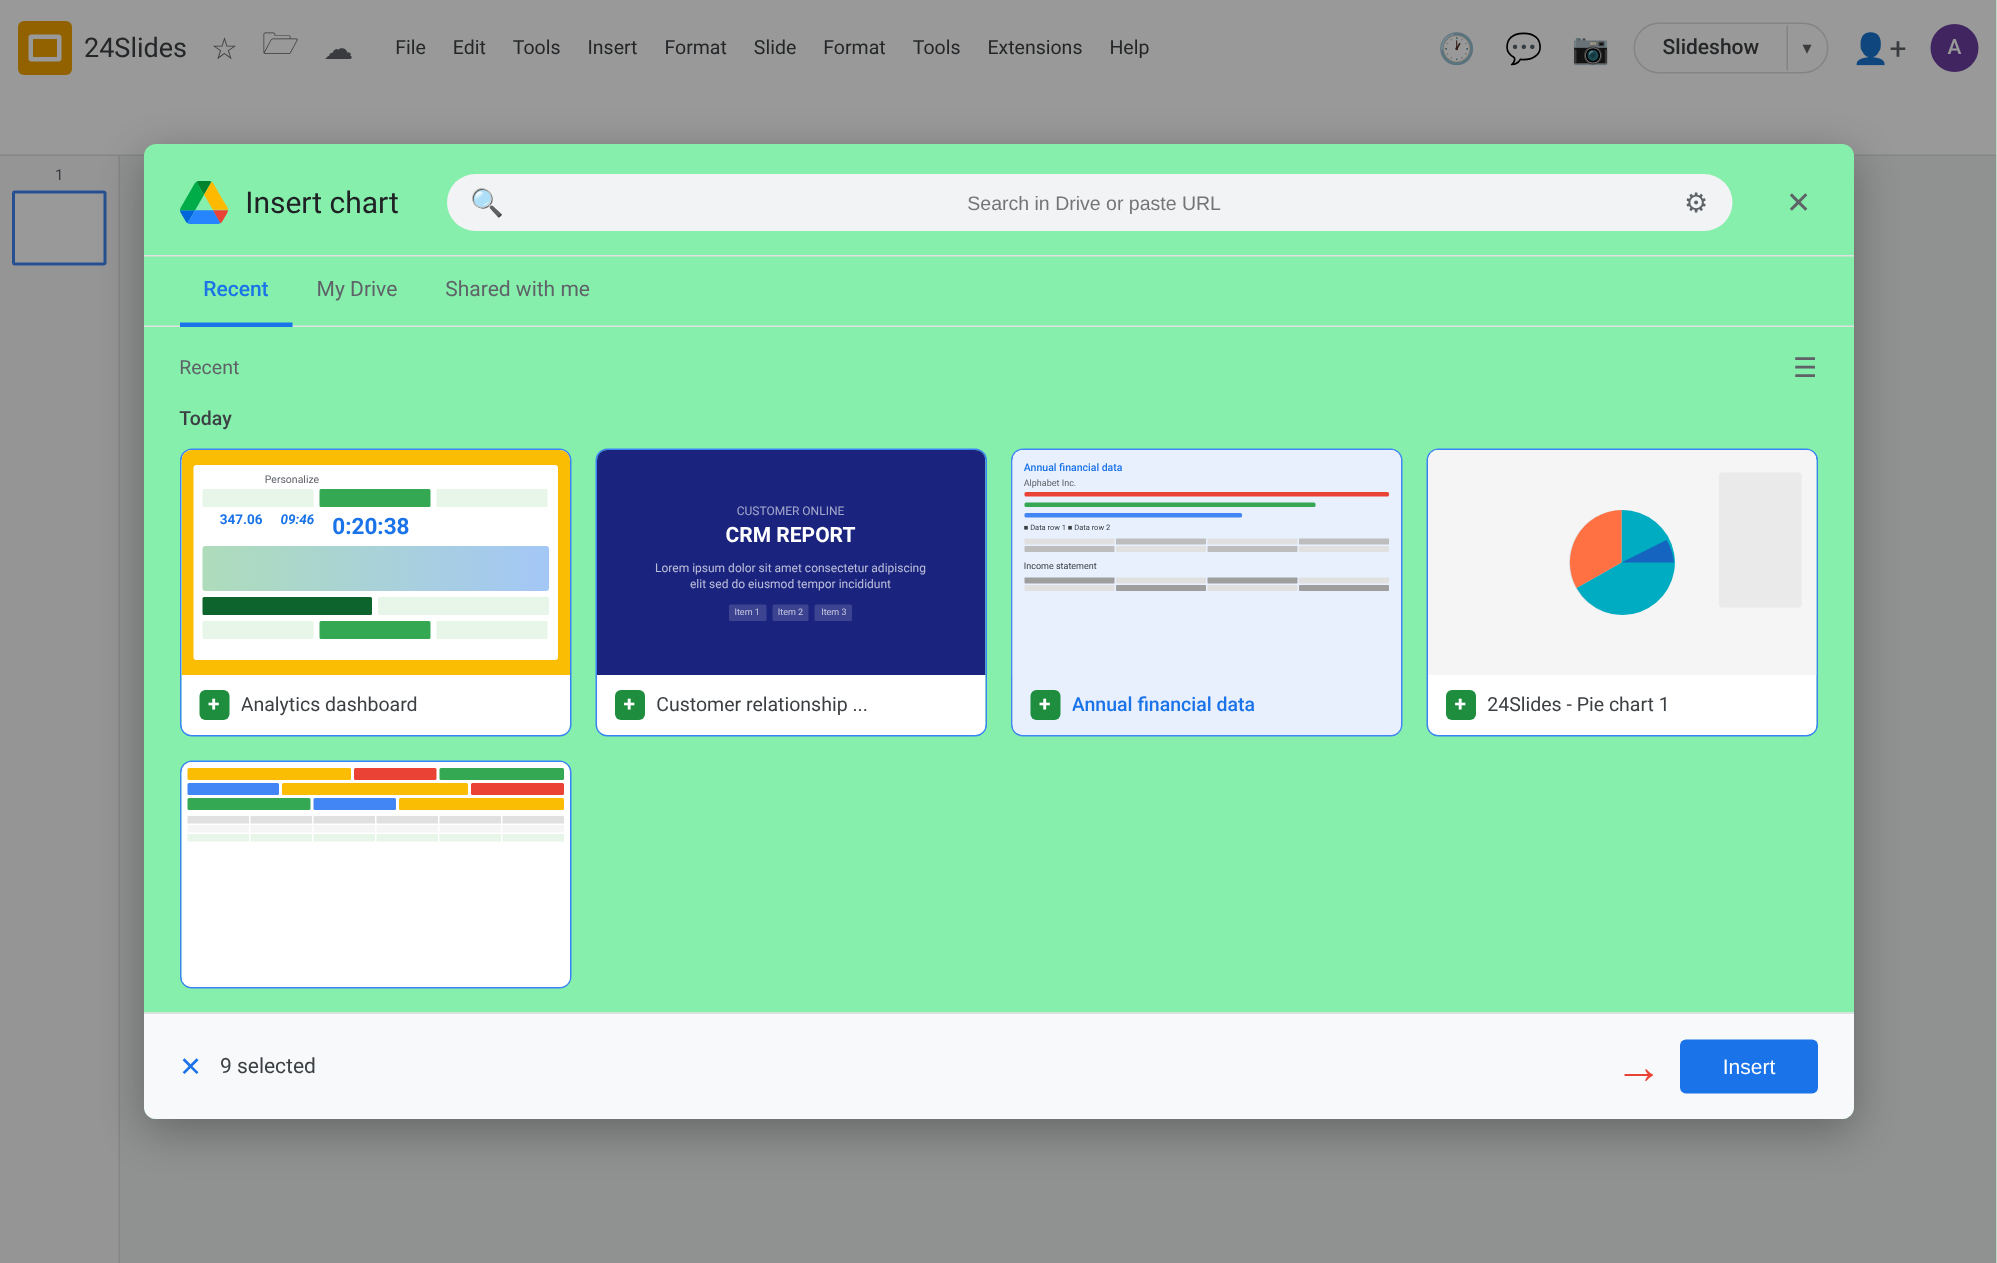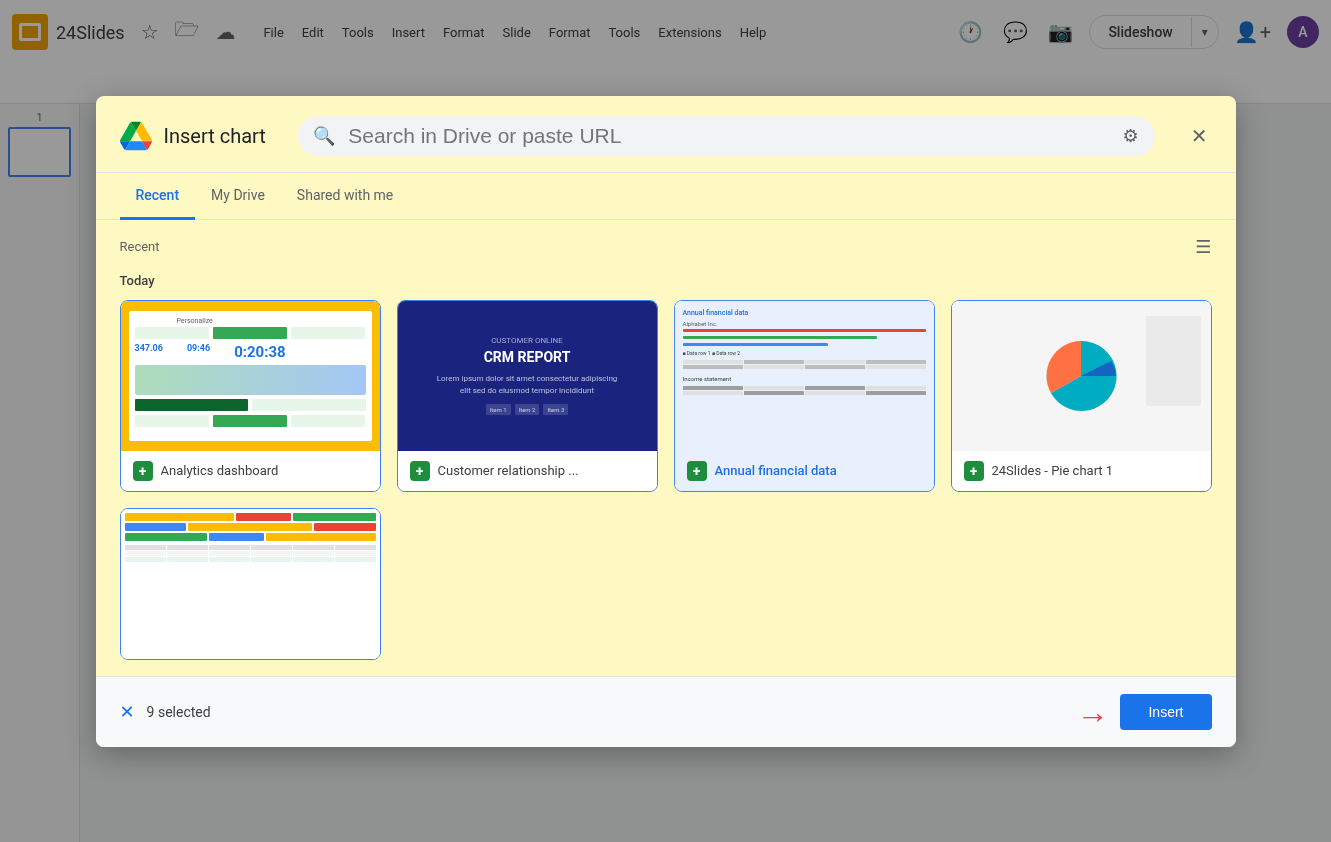--- a/index.html
+++ b/index.html
@@ -157,21 +157,21 @@
       position: absolute;
       top: 0; left: 0; right: 0; bottom: 0;
       background: rgba(0,0,0,0.4);
       display: flex;
       align-items: center;
       justify-content: center;
       z-index: 100;
     }
 
     .modal {
-      background: #fef9c3;
+      background: #86efac;
       border-radius: 8px;
       width: 1140px;
       max-height: 720px;
       display: flex;
       flex-direction: column;
       box-shadow: 0 8px 30px rgba(0,0,0,0.3);
       overflow: hidden;
     }
 
     
@@ -203,23 +203,24 @@
       border-radius: 24px;
       padding: 8px 16px;
       gap: 12px;
       margin: 0 16px;
     }
     .search-icon { color: #5f6368; font-size: 18px; }
     .search-input {
       flex: 1;
       border: none;
       background: transparent;
-      font-size: 21px;
+      font-size: 13px;
       color: #3c4043;
       outline: none;
+      text-align: center;
     }
     .filter-icon { color: #5f6368; font-size: 18px; cursor: pointer; }
     .close-btn {
       color: #5f6368;
       font-size: 20px;
       cursor: pointer;
       padding: 4px;
     }
 
     
@@ -578,23 +579,23 @@
         <div class="file-card">
           <div class="file-thumb">
             <div class="thumb-analytics">
               <div class="thumb-analytics-inner">
                 <div style="font-size:7px;color:#5f6368;margin-bottom:2px;margin-left:42px;">Personalize</div>
                 <div class="thumb-row">
                   <div class="thumb-cell"></div>
                   <div class="thumb-cell thumb-cell-green"></div>
                   <div class="thumb-cell"></div>
                 </div>
-                <div style="display:flex;gap:24px;margin:4px 0;">
+                <div style="display:flex;gap:12px;margin:4px 12px;">
                   <div style="font-size:9px;font-weight:bold;color:#1a73e8;">347.06</div>
-                  <div style="font-size:9px;font-weight:bold;color:#1a73e8;">09:46</div>
+                  <div style="font-size:9px;font-weight:bold;color:#1a73e8;font-style:italic;">09:46</div>
                   <div style="font-size:15px;font-weight:bold;color:#1a73e8;">0:20:38</div>
                 </div>
                 <div class="thumb-chart-line"></div>
                 <div class="thumb-row" style="margin-top:4px;">
                   <div class="thumb-cell thumb-cell-dark"></div>
                   <div class="thumb-cell"></div>
                 </div>
                 <div class="thumb-row">
                   <div class="thumb-cell"></div>
                   <div class="thumb-cell thumb-cell-green"></div>

